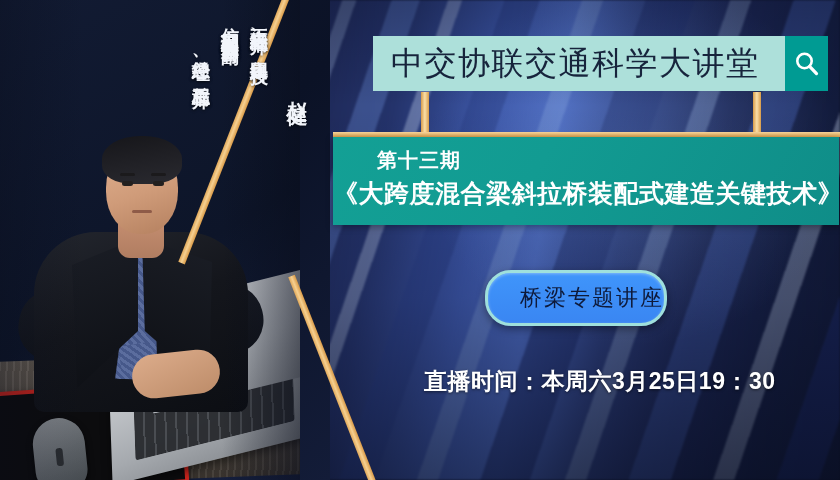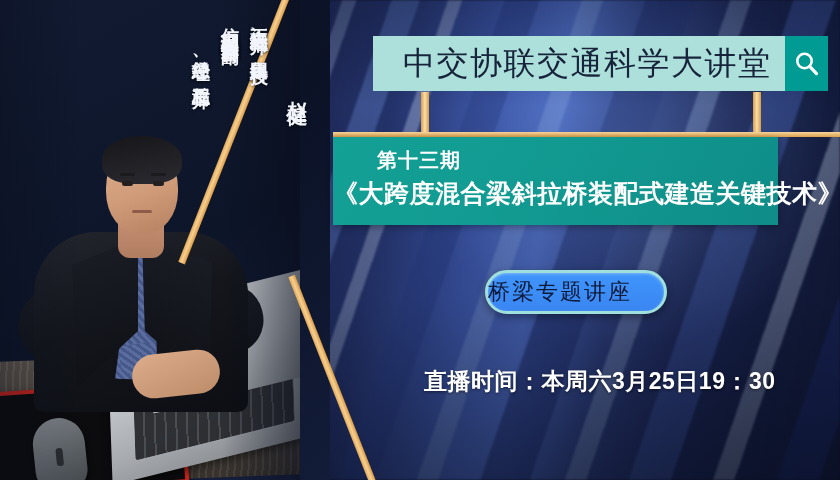--- a/index.html
+++ b/index.html
@@ -57,50 +57,50 @@
   .gold-post.p1{left:421px;top:92px;height:44px;}
   .gold-post.p2{left:753px;top:92px;height:44px;}
 
   
   .header-banner{
     position:absolute;left:373px;top:36px;width:412px;height:55px;
     background:#ade0da;display:flex;align-items:center;
   }
   .header-title{
     color:#17243c;font-size:32px;letter-spacing:1.5px;
-    padding-left:30px;white-space:nowrap;font-weight:400;
+    padding-left:18px;white-space:nowrap;font-weight:400;
   }
   .search-tile{
     position:absolute;left:785px;top:36px;width:43px;height:55px;
     background:#009b93;display:flex;align-items:center;justify-content:center;
   }
   .search-tile svg{display:block;}
 
   
   .subtitle-slab{
-    position:absolute;left:333px;top:137px;width:445px;height:88px;
+    position:absolute;left:333px;top:137px;width:506px;height:88px;
     background:linear-gradient(120deg,#13a095 0%,#129b92 40%,#0f8d88 100%);
     box-shadow:0 2px 7px rgba(0,0,0,.35);
   }
   .issue-line{
     position:absolute;left:44px;top:10px;color:#ffffff;font-size:20px;
     font-weight:700;letter-spacing:1px;white-space:nowrap;
   }
   .topic-line{
     position:absolute;left:0;top:40px;width:506px;text-align:right;
     color:#ffffff;font-size:25px;font-weight:700;letter-spacing:.5px;white-space:nowrap;
   }
 
   
   .pill{
-    position:absolute;left:485px;top:270px;width:182px;height:44px;
+    position:absolute;left:485px;top:270px;width:182px;height:56px;
     border-radius:26px;background:linear-gradient(180deg,#3f95fb,#3a86f2);
     border:3px solid #9fe0dc;
     box-shadow:0 3px 8px rgba(0,0,0,.40), inset 0 1px 3px rgba(255,255,255,.35);
-    display:flex;align-items:center;justify-content:flex-start;
+    display:flex;align-items:center;justify-content:flex-end;
   }
   .pill-label{color:#0e1a3a;font-size:22px;font-weight:400;letter-spacing:2px;white-space:nowrap;}
 
   
   .info-line{
     position:absolute;color:#ffffff;font-size:23px;font-weight:700;
     letter-spacing:.5px;white-space:nowrap;text-shadow:0 1px 3px rgba(0,0,0,.55);
   }
   .info-1{left:424px;top:366px;}
   .info-2{left:424px;top:409px;}

